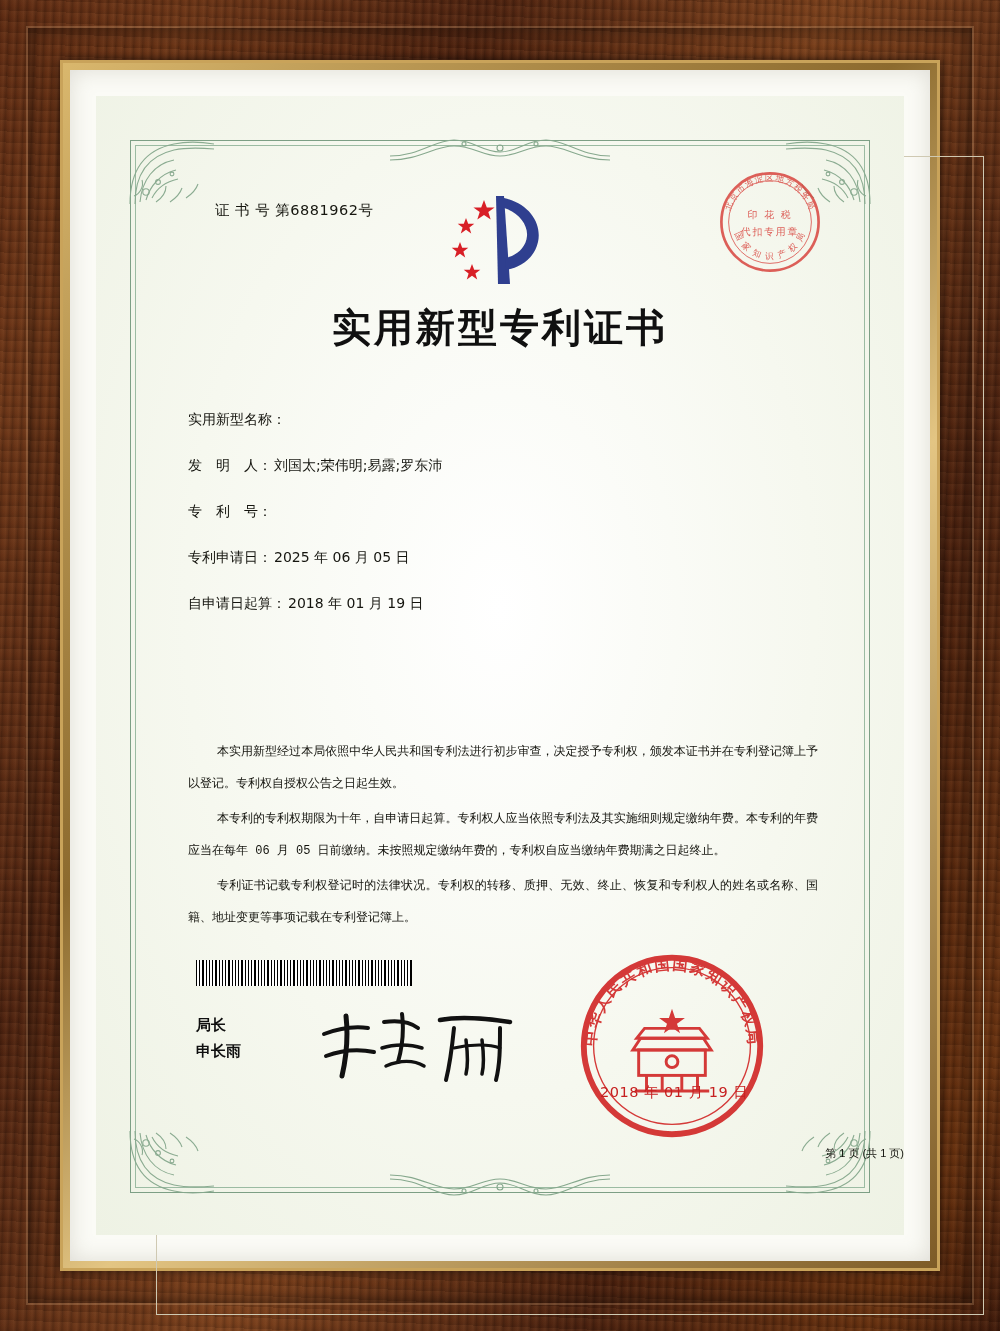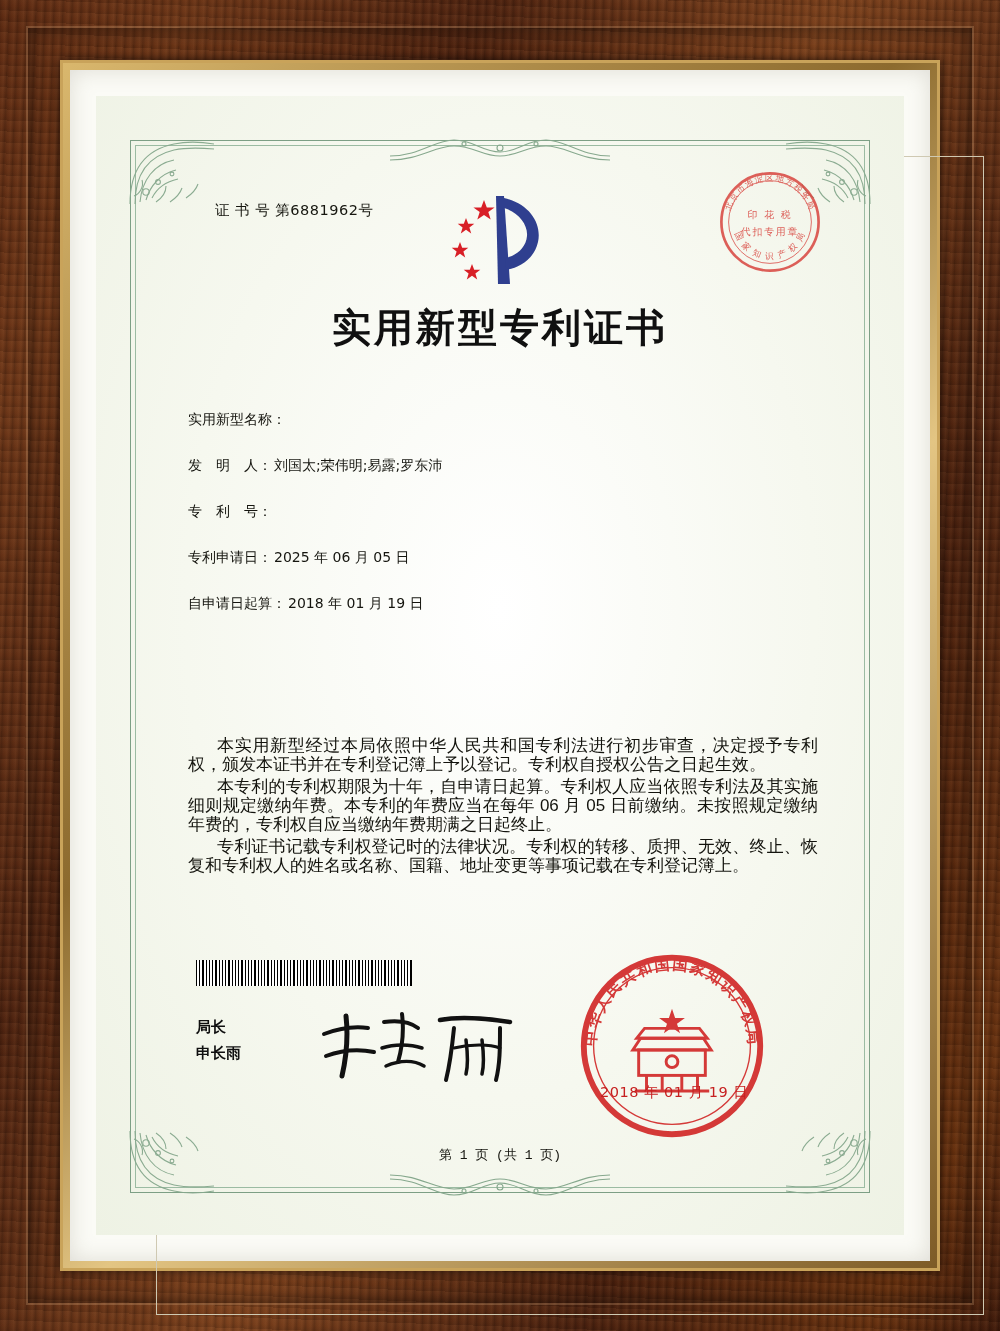--- a/index.html
+++ b/index.html
@@ -171,23 +171,23 @@
   }
   .field-value {
     margin-left: 2px;
     flex: 1 1 auto;
   }
 
   .body-text {
     position: absolute;
     left: 92px; top: 640px;
     width: 630px;
-    font-family: Liberation Sans, sans-serif;
-    font-size: 17px;
-    line-height: 19px;
+    font-family: Liberation Mono, monospace;
+    font-size: 12px;
+    line-height: 32px;
     color: #13130d;
     text-align: justify;
   }
   .body-text p {
     margin: 0 0 3px 0;
     text-indent: 29px;
   }
 
   .barcode {
     position: absolute;
@@ -197,21 +197,21 @@
       repeating-linear-gradient(90deg,
         #000 0px, #000 1.5px, #fff 1.5px, #fff 3px,
         #000 3px, #000 4px, #fff 4px, #fff 6.5px,
         #000 6.5px, #000 8.5px, #fff 8.5px, #fff 10px,
         #000 10px, #000 10.8px, #fff 10.8px, #fff 13px);
   }
 
   .sig-block {
     position: absolute;
     left: 100px; top: 918px;
-    font-family: Liberation Sans, sans-serif;
+    font-family: Liberation Mono, monospace;
     font-size: 15px;
     line-height: 26px;
     color: #101010;
     font-weight: bold;
   }
   .handwriting {
     position: absolute;
     left: 218px; top: 908px;
     width: 220px; height: 86px;
     color: #111;
@@ -233,23 +233,23 @@
   }
   .seal-small {
     position: absolute;
     left: 620px; top: 72px;
     width: 108px; height: 108px;
   }
 
   .page-no {
     position: absolute;
     left: 0; right: 0; top: 1050px;
-    text-align: center;
-    font-family: Liberation Mono, monospace;
-    font-size: 13px;
+    text-align: right;
+    font-family: Liberation Sans, sans-serif;
+    font-size: 11px;
     color: #15150f;
   }
 </style>
 </head>
 <body>
 
 <div class="frame-outer">
   <div class="frame-grain"></div>
   <div class="frame-bevel"></div>
   <div class="frame-inner-gold"></div>

